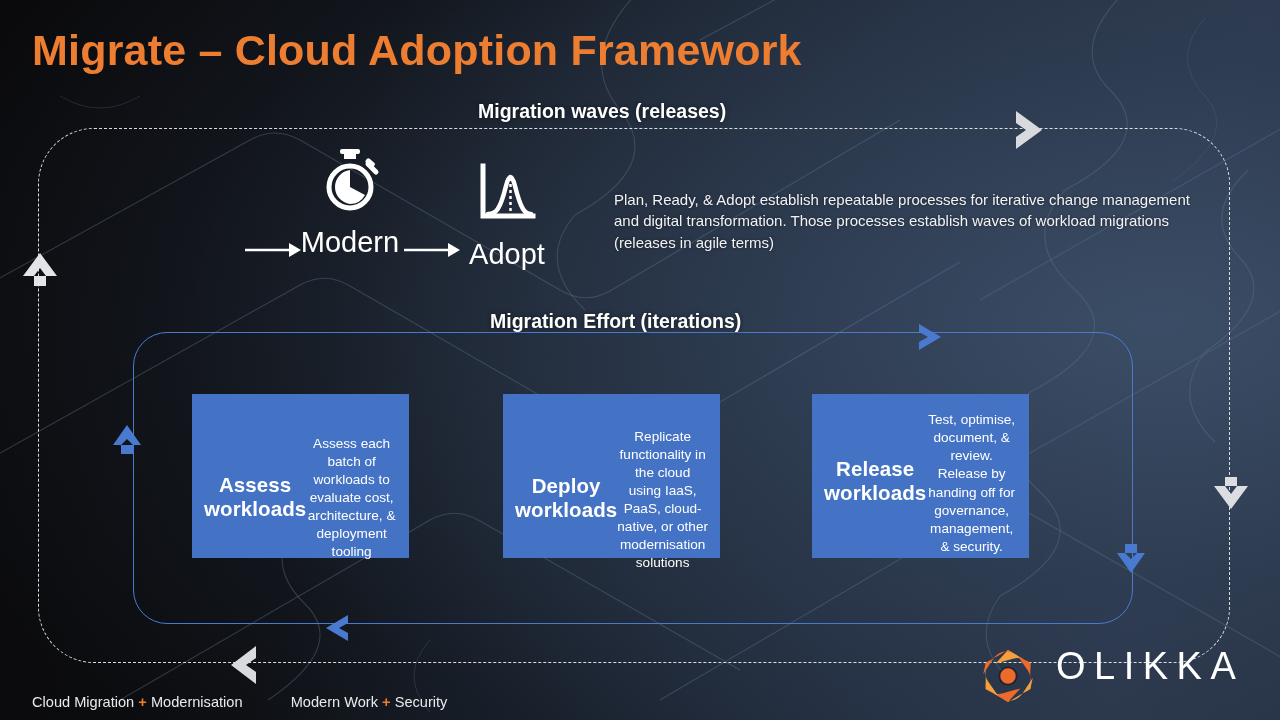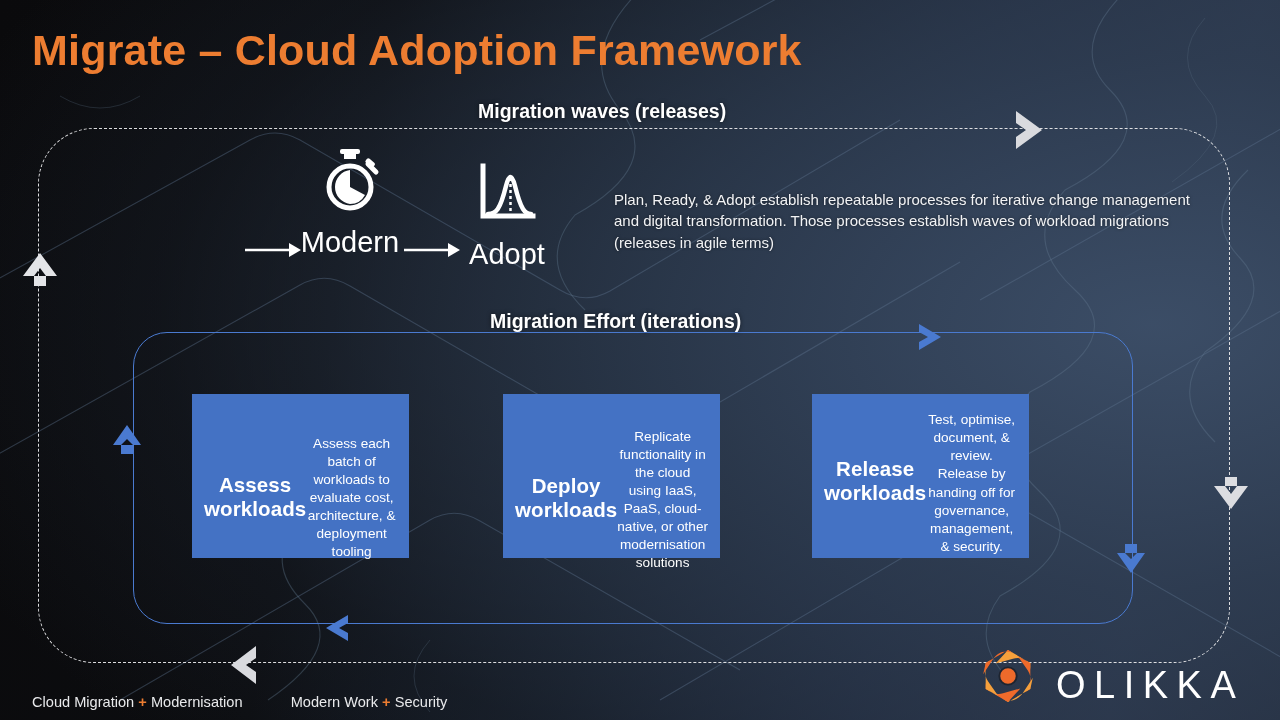--- a/index.html
+++ b/index.html
@@ -87,21 +87,21 @@
   #card-3{justify-content:flex-start;padding-top:15px;}
 
   
   .footer{
     position:absolute;left:32px;top:694px;
     font-size:14.6px;color:#e9eaec;white-space:nowrap;
   }
   .footer .plus{color:#ED7D31;font-weight:700;}
   .footer .gap{display:inline-block;width:40px;}
 
-  .logo{position:absolute;left:977px;top:645px;display:flex;align-items:flex-end;gap:17px;}
+  .logo{position:absolute;left:977px;top:645px;display:flex;align-items:flex-start;gap:17px;}
   .logo .word{
     color:#ffffff;font-size:38px;letter-spacing:8.5px;font-weight:300;
   }
 </style>
 </head>
 <body>
 
 <div id="slide">
 
   <svg class="bg-svg" viewBox="0 0 1280 720" fill="none">

